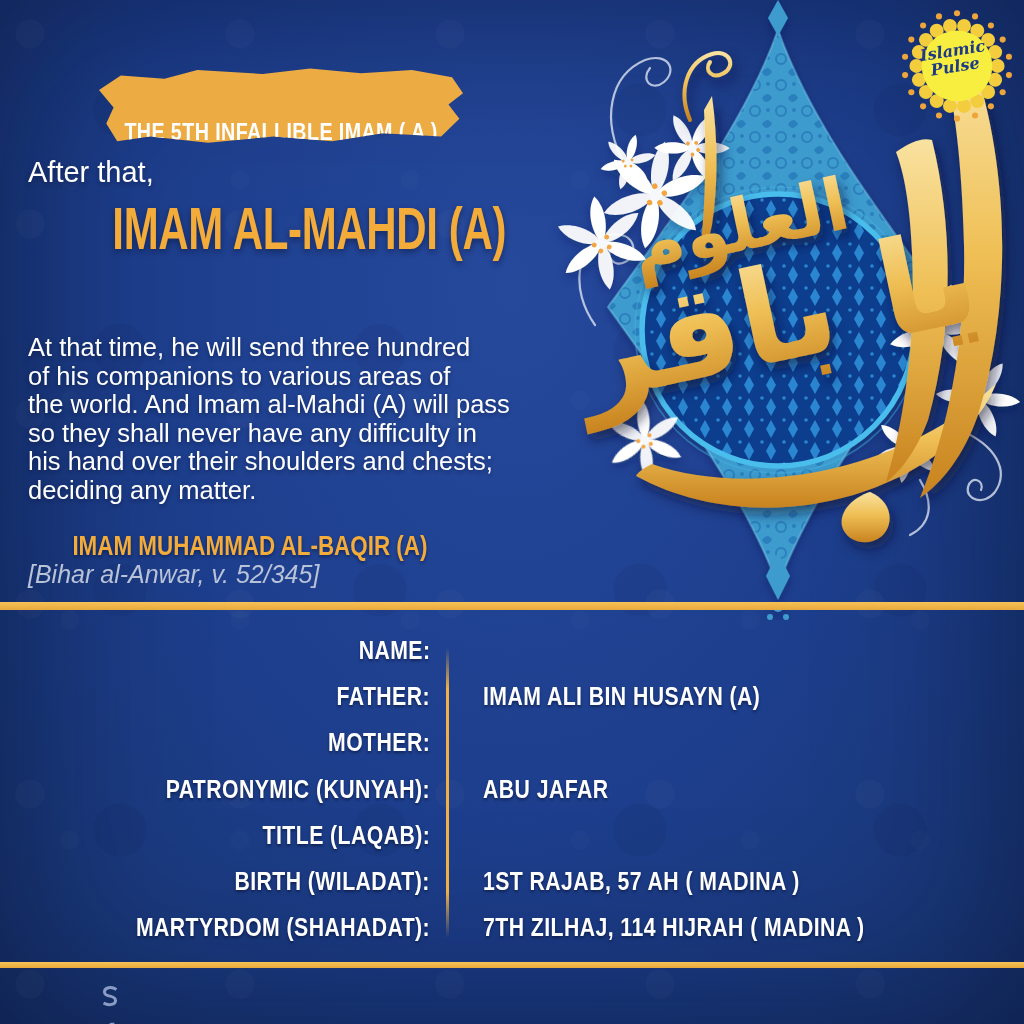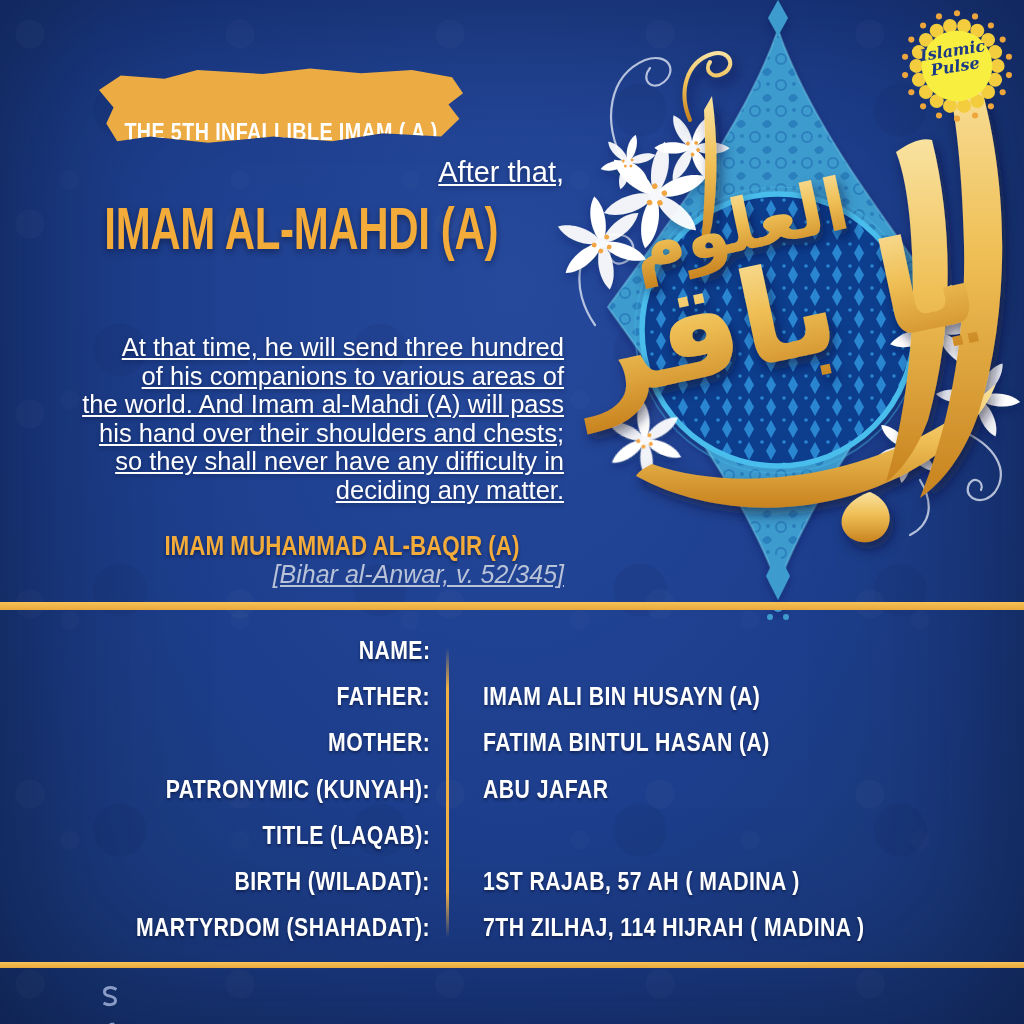--- a/index.html
+++ b/index.html
@@ -15,21 +15,21 @@
       radial-gradient(circle at 70px 180px, rgba(255,255,255,.03) 9px, transparent 10px);
     background-size:210px 190px,260px 240px,170px 220px;}
   .cond{display:inline-block;transform:scaleX(var(--sx,.85));transform-origin:center;}
 
   
   .badge{position:absolute;left:99px;top:66px;width:364px;height:80px;background:#edac43;
     display:flex;align-items:flex-end;justify-content:center;
     clip-path:polygon(0% 30%,6% 12%,18% 16%,27% 5%,45% 10%,58% 3%,72% 9%,86% 5%,97% 14%,100% 34%,96% 48%,99% 66%,94% 88%,78% 84%,64% 94%,48% 88%,30% 96%,14% 88%,5% 94%,2% 72%,4% 52%);}
   .badge span{color:#fff;font-weight:700;font-size:24px;letter-spacing:.5px;--sx:.82;white-space:nowrap;}
 
-  .col{position:absolute;left:20px;width:544px;text-align:right;color:#fff;text-decoration:underline;}
+  .col{position:absolute;left:28px;width:544px;text-align:left;color:#fff;}
   .intro{top:156px;font-size:29px;text-shadow:0 2px 5px rgba(5,12,40,.4);}
   .h1{height:58px;white-space:nowrap;}
   .h1 span{font-weight:700;font-size:60px;--sx:.70;letter-spacing:-.5px;text-shadow:0 3px 7px rgba(5,12,40,.45);}
   .h1a{top:194px;color:#f3ab3a;}
   .h1b{top:260px;color:#ffffff;}
   .bodytext{top:333px;font-size:25.5px;line-height:28.6px;text-shadow:0 2px 4px rgba(5,12,40,.4);}
   .attrib{top:530px;color:#f3ab3a;white-space:nowrap;}
   .attrib span{font-weight:700;font-size:28px;--sx:.80;text-shadow:0 2px 4px rgba(5,12,40,.45);}
   .source{top:560px;font-style:italic;font-size:25px;color:#b9c3d8;}
 
@@ -282,40 +282,39 @@
 
   <div class="badge">
     <span class="cond">THE 5TH INFALLIBLE IMAM ( A )</span>
   </div>
   <div class="col intro">After that,</div>
   <div class="col h1 h1a"><span class="cond">IMAM AL-MAHDI (A)</span></div>
   <div class="col bodytext">
     <div>At that time, he will send three hundred</div>
     <div>of his companions to various areas of</div>
     <div>the world. And Imam al-Mahdi (A) will pass</div>
+    <div>so they shall never have any difficulty in</div>
     <div>his hand over their shoulders and chests;</div>
-    <div>so they shall never have any difficulty in</div>
     <div>deciding any matter.</div>
   </div>
   <div class="col attrib"><span class="cond">IMAM MUHAMMAD AL-BAQIR (A)</span></div>
   <div class="col source">[Bihar al-Anwar, v. 52/345]</div>
 
   <div class="divider div-top"></div>
 
   <div class="bio">
     <div class="trow">
         <div class="tlabel"><span class="cond">NAME:</span></div>
       </div>
     <div class="trow">
         <div class="tlabel"><span class="cond">FATHER:</span></div>
         <div class="tvalue"><span class="cond">IMAM ALI BIN HUSAYN (A)</span></div>
       </div>
     <div class="trow">
         <div class="tlabel"><span class="cond">MOTHER:</span></div>
-        <div class="tvalue"><span class="cond">FATIMA BINTUL HASAN (A)</span></div>
       </div>
     <div class="trow">
         <div class="tlabel"><span class="cond">PATRONYMIC (KUNYAH):</span></div>
         <div class="tvalue"><span class="cond">ABU JAFAR</span></div>
       </div>
     <div class="trow">
         <div class="tlabel"><span class="cond">TITLE (LAQAB):</span></div>
       </div>
     <div class="trow">
         <div class="tlabel"><span class="cond">BIRTH (WILADAT):</span></div>

